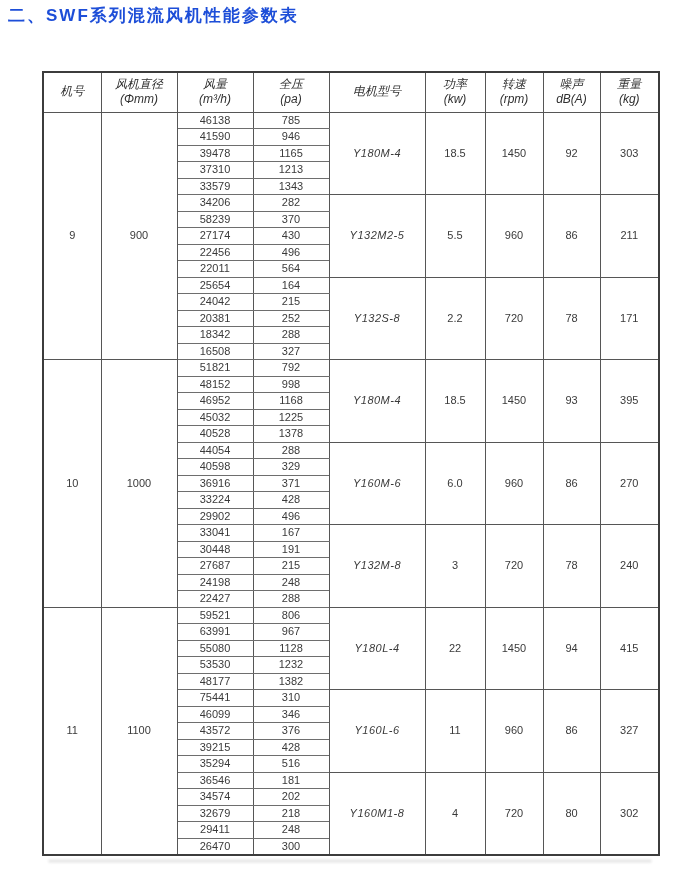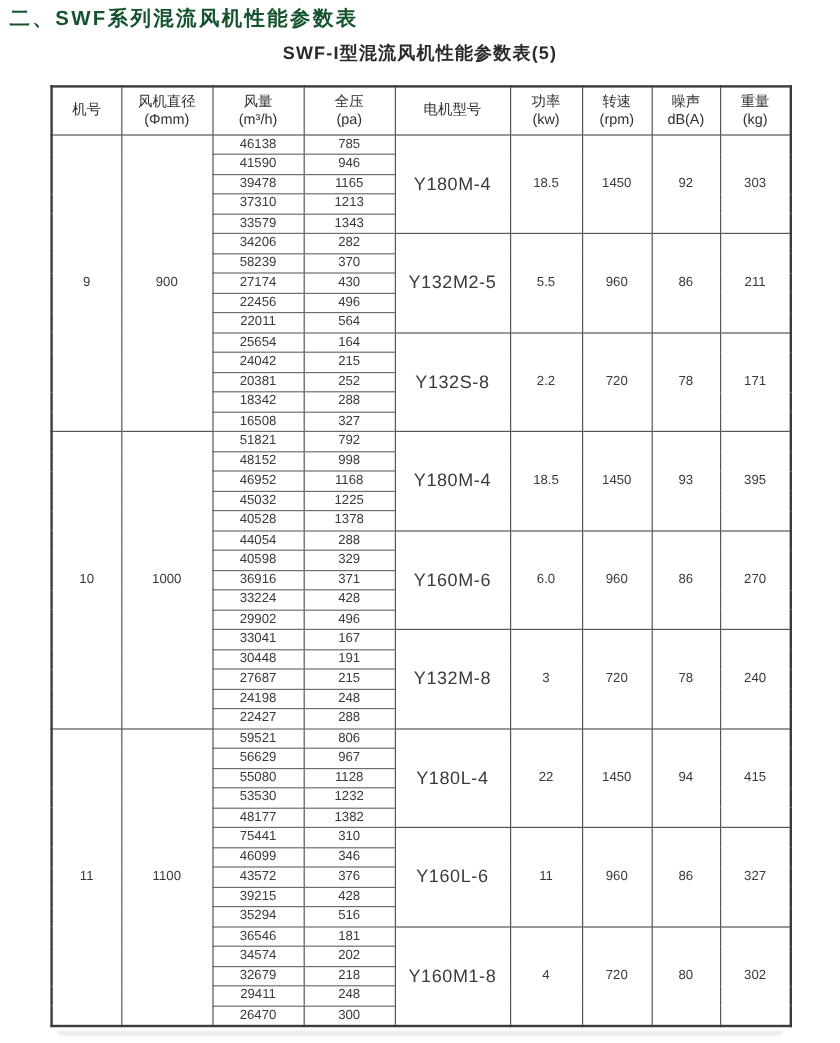--- a/index.html
+++ b/index.html
@@ -13,21 +13,21 @@
     background: #ffffff;
     overflow: hidden;
   }
   .title {
     position: absolute;
     left: 8px; top: 4px;
     margin: 0;
     font-size: 17px;
     font-weight: bold;
     letter-spacing: 2px;
-    color: #14532d;
+    color: #1d4ed8;
   }
   .subtitle {
     position: absolute;
     left: 0; top: 35px;
     width: 100%;
     margin: 0;
     text-align: center;
     font-size: 15px;
     font-weight: bold;
     letter-spacing: 1px;
@@ -42,55 +42,54 @@
     border: 2px solid #3c3c3c;
   }
   .fan-table th, .fan-table td {
     border: 1px solid #565656;
     padding: 0;
     text-align: center;
     vertical-align: middle;
     overflow: hidden;
     white-space: nowrap;
   }
-  .fan-table thead tr { height: 40px; }
+  .fan-table thead tr { height: 40px; font-style: italic; }
   .fan-table th {
     font-size: 12px;
     font-weight: normal;
     color: #303030;
     line-height: 1.3;
   }
   .fan-table tbody tr { height: 16.5px; }
   .fan-table td {
     font-size: 11px;
     color: #3a3a3a;
     line-height: 1;
   }
   .fan-table td.airflow-cell,
   .fan-table td.pressure-cell {
     border-top-color: #6e6e6e;
     border-bottom-color: #6e6e6e;
   }
-  .fan-table td.motor-model-cell { font-size: 15px; letter-spacing: 0.5px; }
+  .fan-table td.motor-model-cell { font-size: 11px; letter-spacing: 0.5px; font-style: italic; }
   .scan-shadow {
     position: absolute;
     left: 48px; top: 859px;
     width: 604px; height: 4px;
     background: #ebebeb;
     border-radius: 2px;
     filter: blur(1px);
   }
 </style>
 </head>
 <body>
 
 <div class="page">
 
   <h1 class="title">二、SWF系列混流风机性能参数表</h1>
-  <h2 class="subtitle">SWF-I型混流风机性能参数表(5)</h2>
 
   <table class="fan-table">
     <colgroup>
       <col style="width:58px">
         <col style="width:76px">
         <col style="width:76px">
       <col style="width:76px">
         <col style="width:96px">
         <col style="width:60px">
       <col style="width:58px">
@@ -297,21 +296,21 @@
           <td rowspan="15" class="diameter-cell">1100</td>
           <td class="airflow-cell">59521</td>
           <td class="pressure-cell">806</td>
           <td rowspan="5" class="motor-model-cell">Y180L-4</td>
           <td rowspan="5" class="power-cell">22</td>
           <td rowspan="5" class="speed-cell">1450</td>
           <td rowspan="5" class="noise-cell">94</td>
           <td rowspan="5" class="weight-cell">415</td>
         </tr>
         <tr>
-          <td class="airflow-cell">56629</td>
+          <td class="airflow-cell">63991</td>
           <td class="pressure-cell">967</td>
         </tr>
         <tr>
           <td class="airflow-cell">55080</td>
           <td class="pressure-cell">1128</td>
         </tr>
         <tr>
           <td class="airflow-cell">53530</td>
           <td class="pressure-cell">1232</td>
         </tr>

